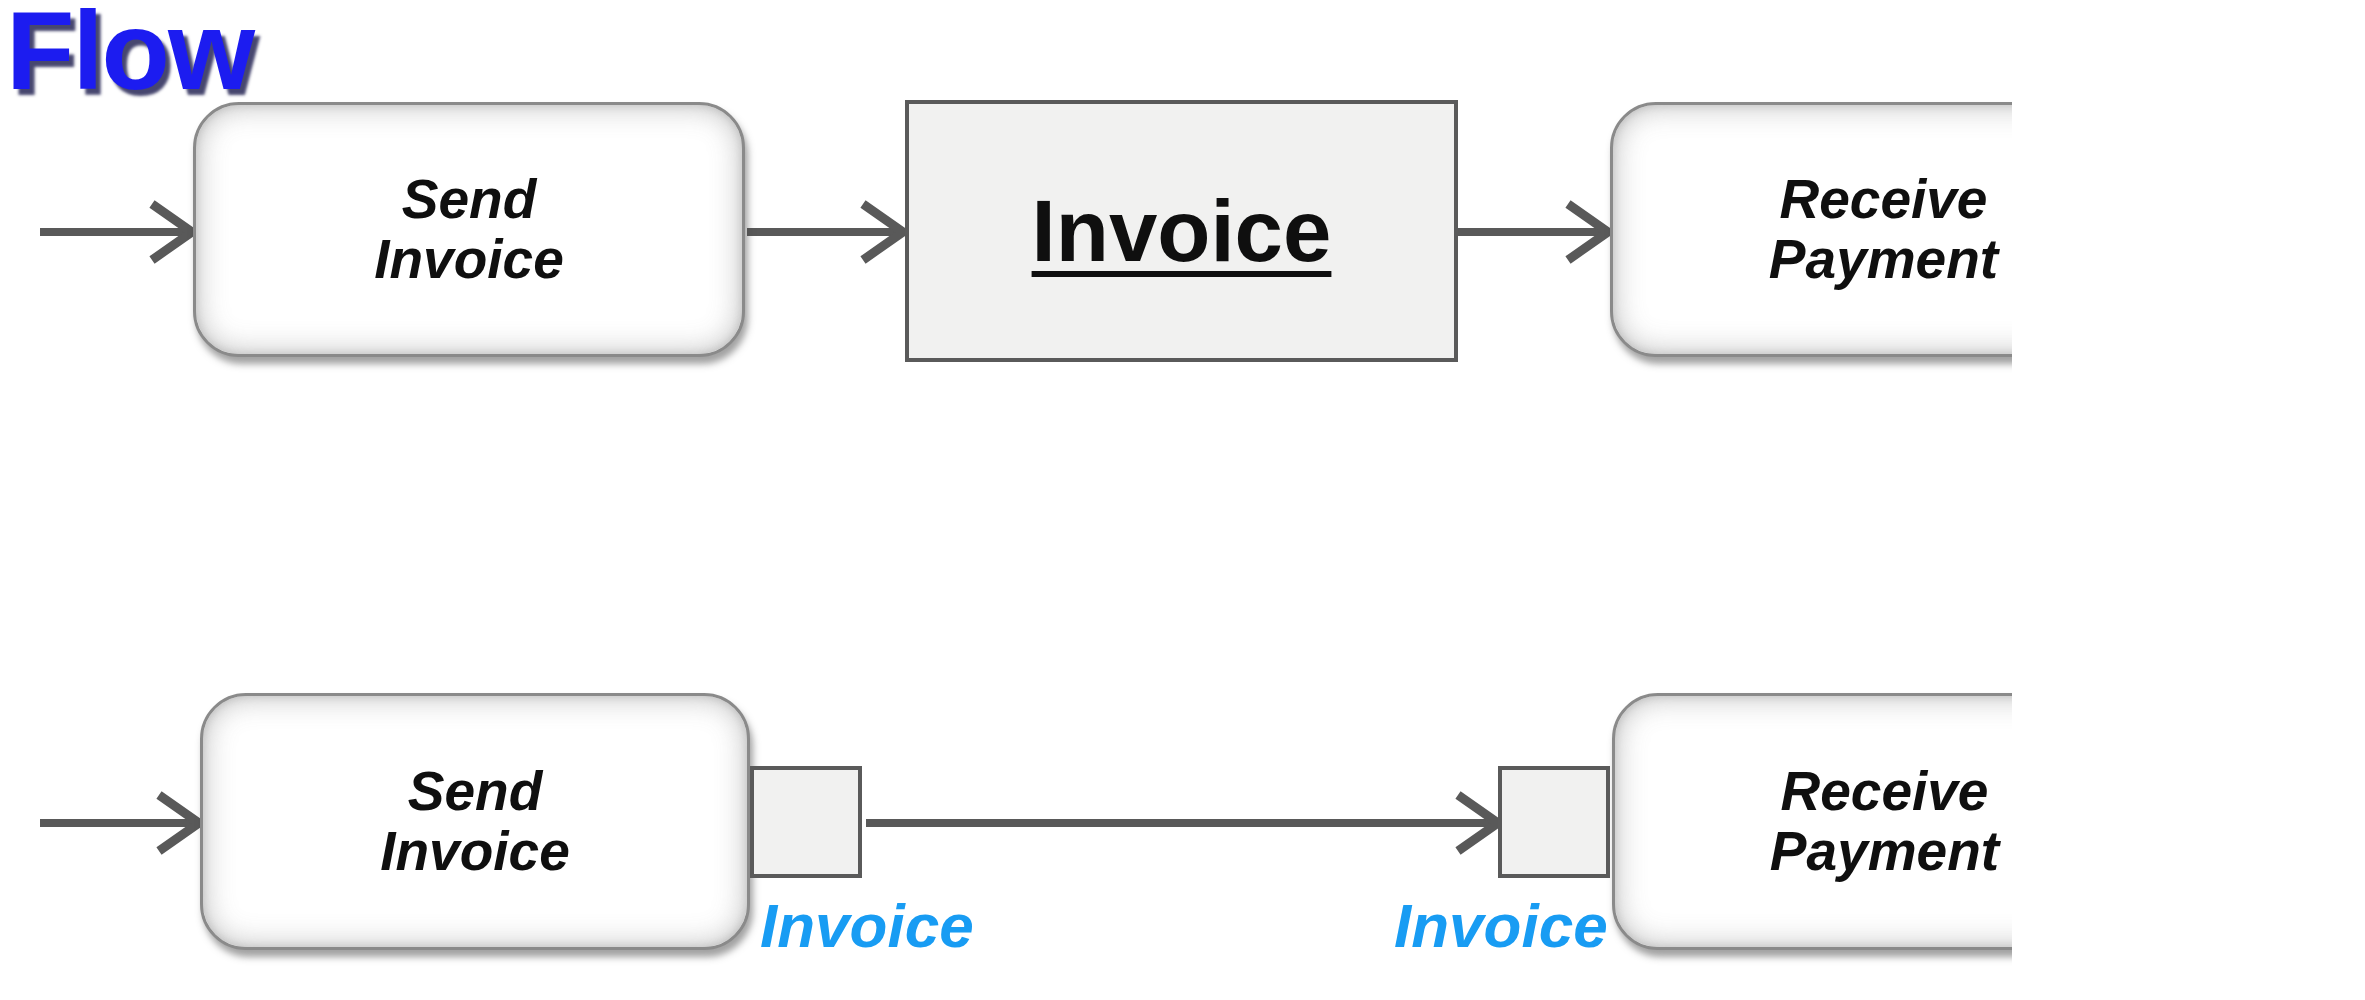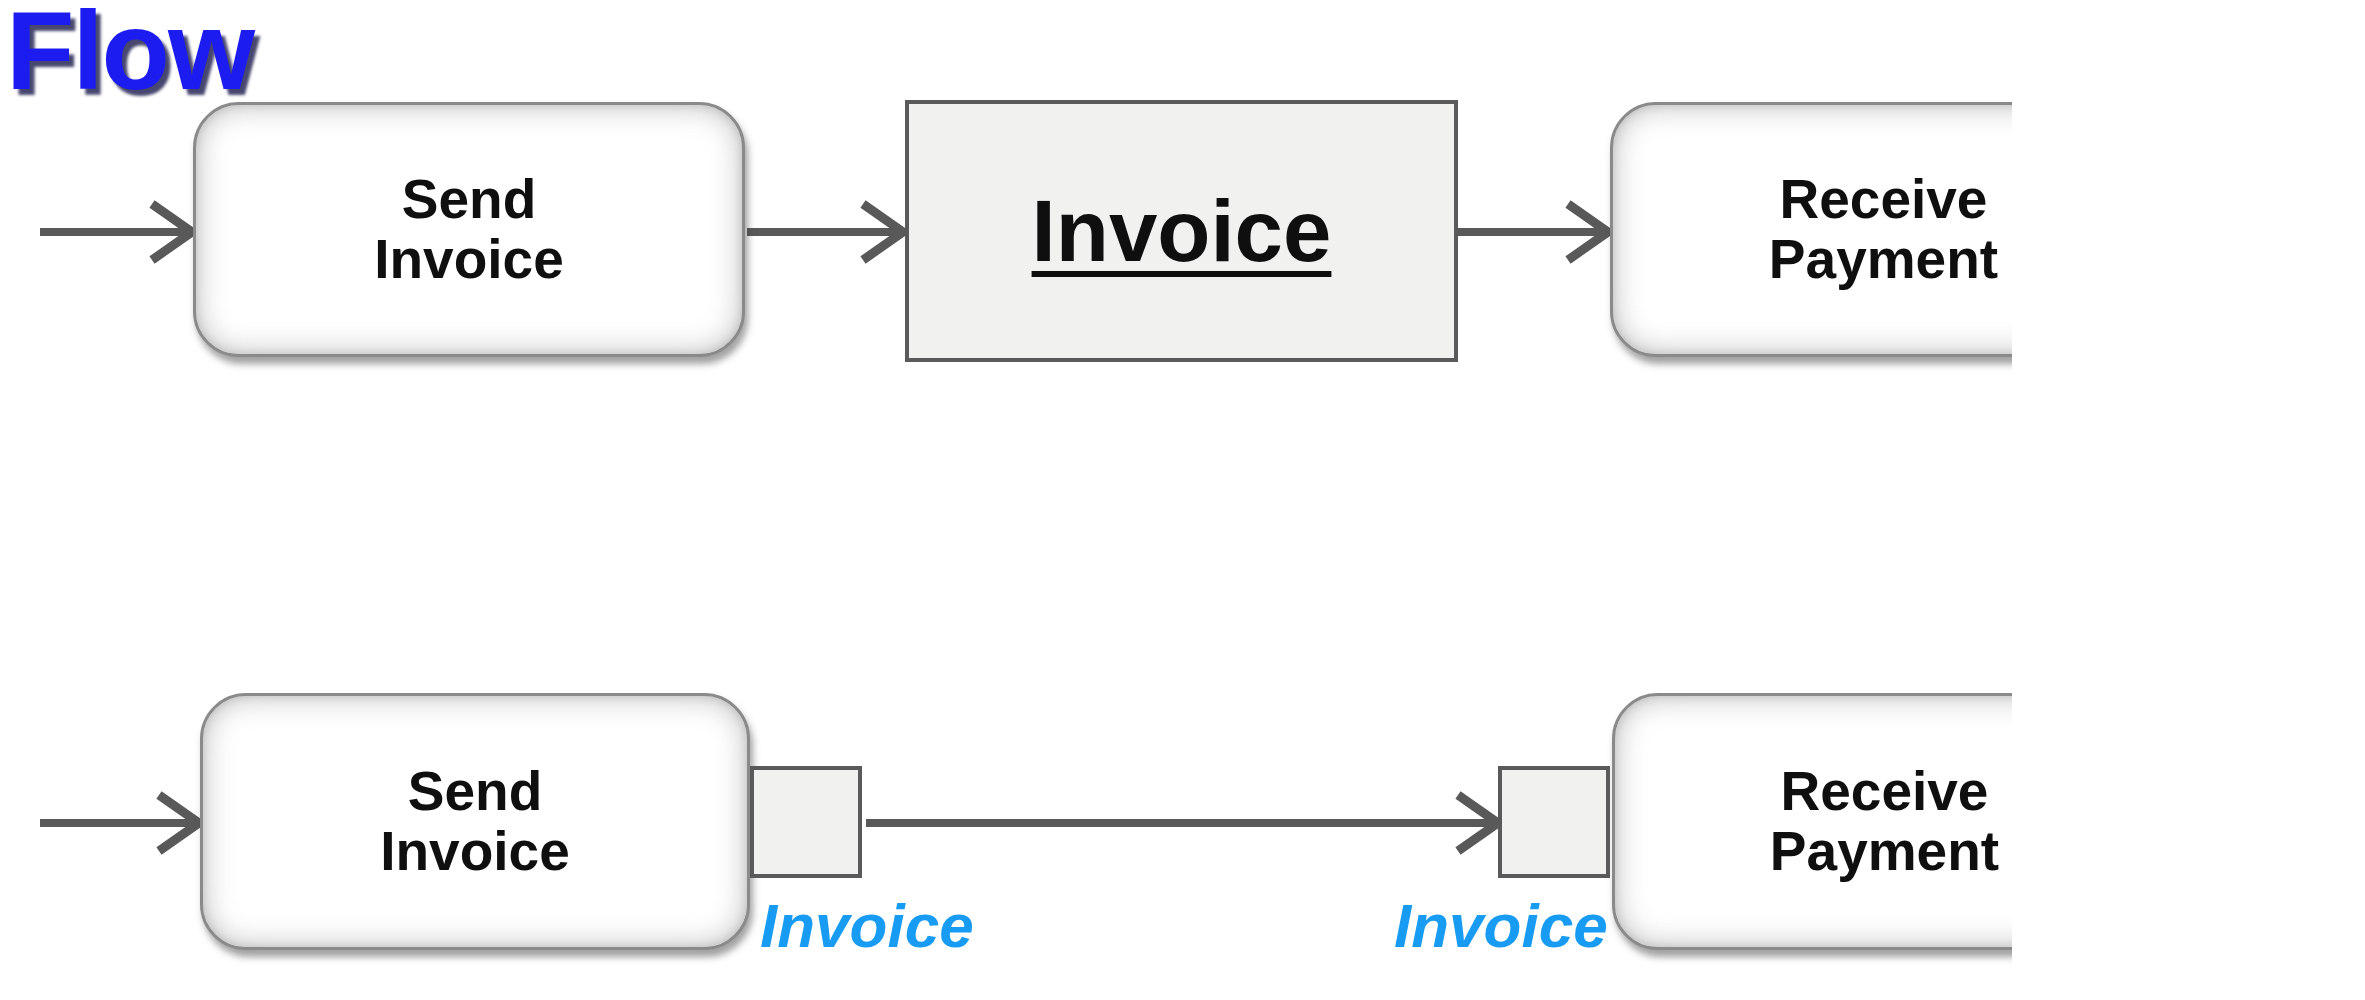--- a/index.html
+++ b/index.html
@@ -61,20 +61,21 @@
     display:flex;
     flex-direction:column;
     align-items:center;
     justify-content:center;
     text-align:center;
     font-weight:bold;
     font-size:55px;
     line-height:1.08;
     color:var(--text-black);
     z-index:2;
+    font-style:italic;
   }
   .doc{
     position:absolute;
     background:var(--doc-fill);
     border:4px solid var(--doc-border);
     display:flex;
     align-items:center;
     justify-content:center;
     text-align:center;
     font-weight:bold;

